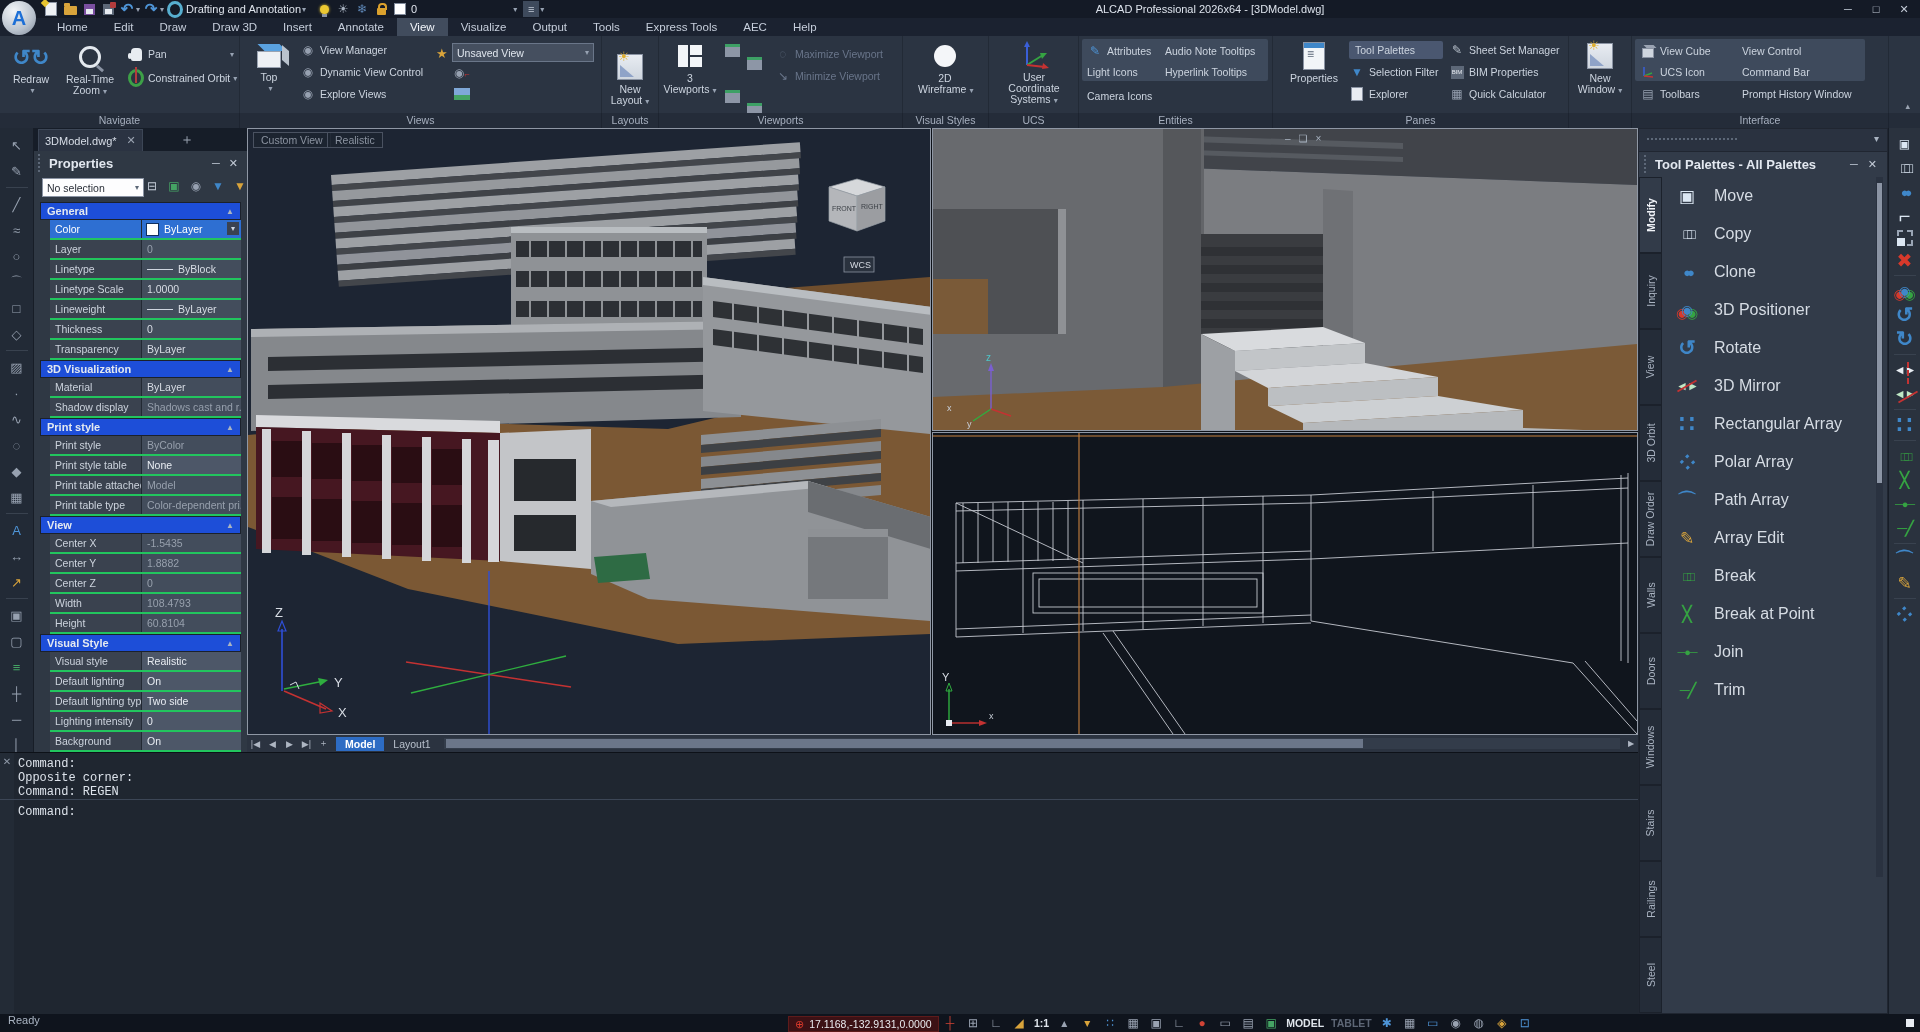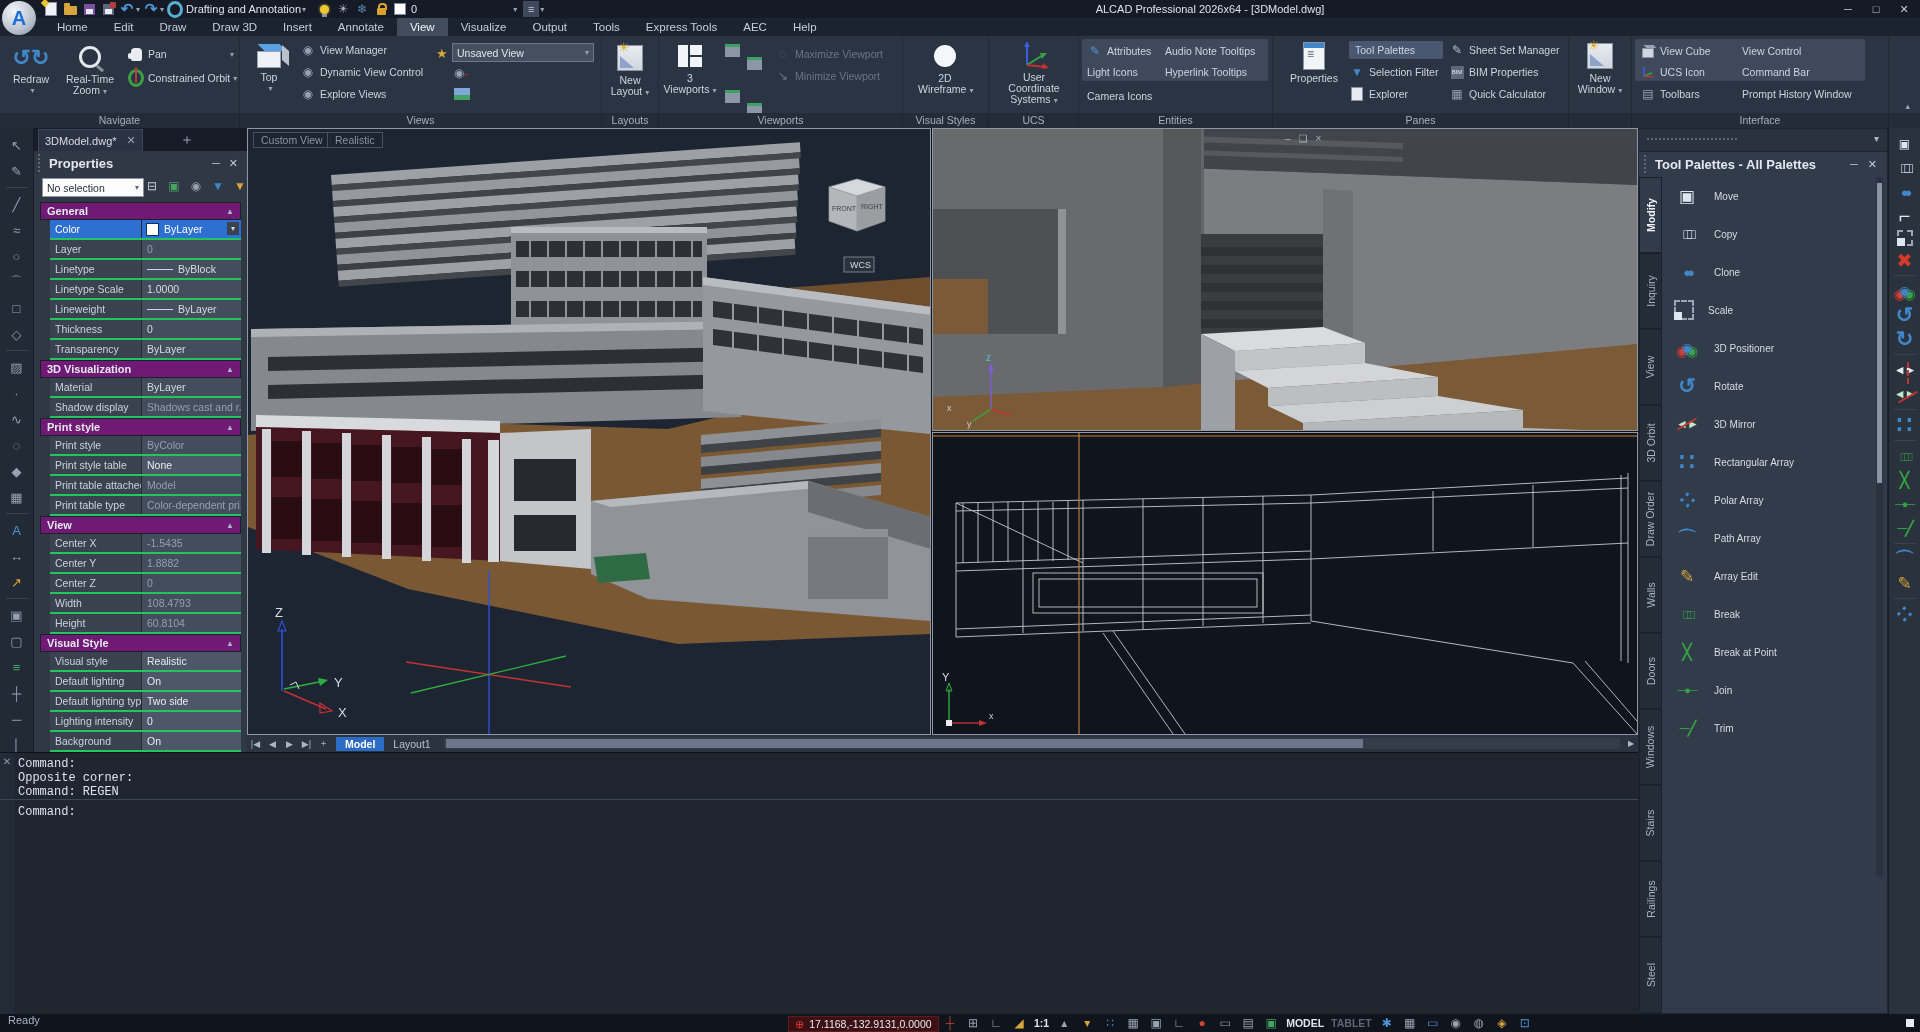--- a/index.html
+++ b/index.html
@@ -100,21 +100,21 @@
   #newtab{position:absolute;left:146px;top:3px;color:#9aa3b1;font-size:14px}
   #prophdr{position:absolute;left:0;top:23px;width:213px;height:24px;display:flex;align-items:center}
   #prophdr .grip{width:5px;height:18px;margin:0 4px;border-left:2px dotted #5d6878}
   #prophdr .t{font-weight:bold;font-size:13px;color:#e2e7ef;flex:1}
   #prophdr .wb{color:#c3cbd7;margin-right:9px;font-size:11px}
   #propsel{position:absolute;left:8px;top:50px;width:92px;height:17px;background:#fdfdfe;border:1px solid #8a93a3;color:#2a2f38;display:flex;align-items:center;justify-content:space-between;padding:0 4px;font-size:10.5px}
   #propsel .dd{color:#5d6878;font-size:8px}
   #seltools{position:absolute;left:110px;top:50px;display:flex;gap:6px}
   .selt{width:16px;height:16px;display:flex;align-items:center;justify-content:center;font-size:12px}
   #propgrid{position:absolute;left:6px;top:74px;width:201px}
-  .sechdr{height:16px;background:#701a75;border:1px solid #1b212b;display:flex;align-items:center;padding:0 6px;font-weight:bold;color:#e4e9f0;font-size:11px;justify-content:space-between}
+  .sechdr{height:16px;background:#1d4ed8;border:1px solid #1b212b;display:flex;align-items:center;padding:0 6px;font-weight:bold;color:#e4e9f0;font-size:11px;justify-content:space-between}
   .sechdr .ar{color:#aab4c2;font-size:8px}
   .prow{display:flex;height:18px;border-bottom:2px solid #22c55e;margin-left:10px}
   .plabel{width:86px;background:#3a424f;color:#ccd3dd;display:flex;align-items:center;padding-left:5px;border-right:1px solid #222933;font-size:10.5px;white-space:nowrap;overflow:hidden}
   .pvalue{flex:1;background:#434d5c;color:#d8dde5;display:flex;align-items:center;padding-left:5px;font-size:10.5px;white-space:nowrap;overflow:hidden;position:relative}
   .prow.dim .pvalue{color:#97a0ad}
   .prow.lit .pvalue{background:#4d5768;color:#e8ecf2}
   .prow.line .pvalue::before{content:"";width:26px;height:1px;background:#cfd6e0;margin-right:5px}
   .prow.sel .plabel{background:#2e6fd2;color:#fff}
   .prow.sel .pvalue{background:#2e6fd2;color:#fff;padding-left:22px}
   .prow.sel .pvalue::before{content:"";position:absolute;left:4px;width:11px;height:11px;background:#fff;border:1px solid #0f2f5e}
@@ -148,21 +148,21 @@
   #tpalhdr .grip{width:4px;height:18px;margin:0 5px;border-left:2px dotted #5d6878}
   #tpalhdr .t{font-weight:bold;font-size:13px;color:#e3e8f0;flex:1}
   #tpalhdr .wb{color:#c3cbd7;margin-right:10px;font-size:11px}
   #ptabs{position:absolute;left:0;top:48px;width:23px;height:836px;display:flex;flex-direction:column}
   .ptab{flex:1;background:#242c38;border:1px solid #1b212b;color:#aab4c2;display:flex;align-items:center;justify-content:center;font-size:10.5px}
   .ptab span{transform:rotate(-90deg);white-space:nowrap}
   .ptab.active{background:#323b49;color:#f0f3f8;font-weight:bold}
   #pitems{position:absolute;left:23px;top:48px;width:212px;height:836px;overflow:hidden}
   .pitem{height:38px;display:flex;align-items:center;padding-left:12px}
   .pi{width:26px;height:26px;margin-right:14px;display:flex;align-items:center;justify-content:center;font-size:17px;position:relative}
-  .pilabel{color:#d6dce4;font-size:10px}
+  .pilabel{color:#d6dce4;font-size:16px}
   #pscroll{position:absolute;right:4px;top:48px;width:7px;height:700px;background:#2a3240}
   #pscroll .thumb{position:absolute;top:6px;left:1px;width:5px;height:300px;background:#8b94a4}
   
   .pi.move::before{content:"▣";color:#dce7f3}
   .pi.copy::before{content:"□□";color:#dce7f3;letter-spacing:-5px;font-size:14px}
   .pi.clone::before{content:"●●";color:#3f87c9;letter-spacing:-4px;font-size:13px}
   .pi.offset::before{content:"⌐";color:#dce7f3;font-size:20px;font-weight:bold}
   .pi.scale{border:2px dashed #9aa5b5;width:16px;height:16px}
   .pi.scale::after{content:"";position:absolute;left:-2px;bottom:-2px;width:8px;height:8px;background:#dce7f3}
   .pi.delete::before{content:"✖";color:#d8392b;font-size:19px}
@@ -342,21 +342,21 @@
     <div class="abs star-ic" style="left:196px;top:10px">★</div>
     <div class="abs combo" style="left:212px;top:7px;width:132px;height:17px">
       <span>Unsaved View</span>
         <span class="dda">▾</span>
       </div>
     <div class="abs eye-g" style="left:214px;top:30px">◉<span style="color:#c43232;font-size:9px">⌐</span></div>
     <div class="abs" style="left:214px;top:52px;width:16px;height:12px;background:linear-gradient(#7fa8d8 55%,#45a364 55%)"></div>
   </div>
 
   <div class="panel" style="width:56px">
-    <div class="bigbtn" style="left:1px;top:7px">
+    <div class="bigbtn" style="left:1px;top:16px">
       <div class="bic">
           <div class="sungrid-ic"></div>
         </div>
       <span>New Layout</span><span class="dda">▾</span></div>
   </div>
 
   <div class="panel" style="width:243px">
     <div class="bigbtn" style="left:4px;top:5px">
       <div class="bic">
           <div class="vp3-ic"></div>
@@ -1036,24 +1036,20 @@
       </div>
         <div class="pitem">
         <span class="pi copy"></span>
         <span class="pilabel">Copy</span>
       </div>
         <div class="pitem">
         <span class="pi clone"></span>
         <span class="pilabel">Clone</span>
       </div>
         <div class="pitem">
-        <span class="pi scale"></span>
-        <span class="pilabel">Scale</span>
-      </div>
-        <div class="pitem">
         <span class="pi pos3d"></span>
         <span class="pilabel">3D Positioner</span>
       </div>
         <div class="pitem">
         <span class="pi rotate"></span>
         <span class="pilabel">Rotate</span>
       </div>
         <div class="pitem">
         <span class="pi mirror3d"></span>
         <span class="pilabel">3D Mirror</span>

